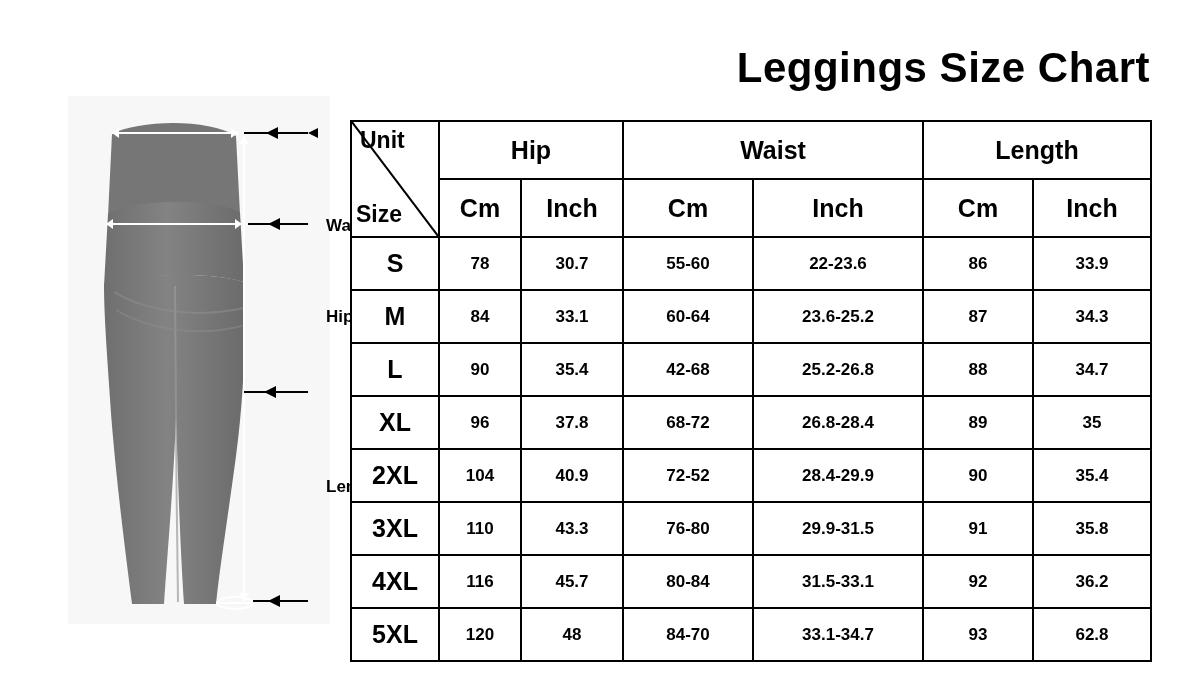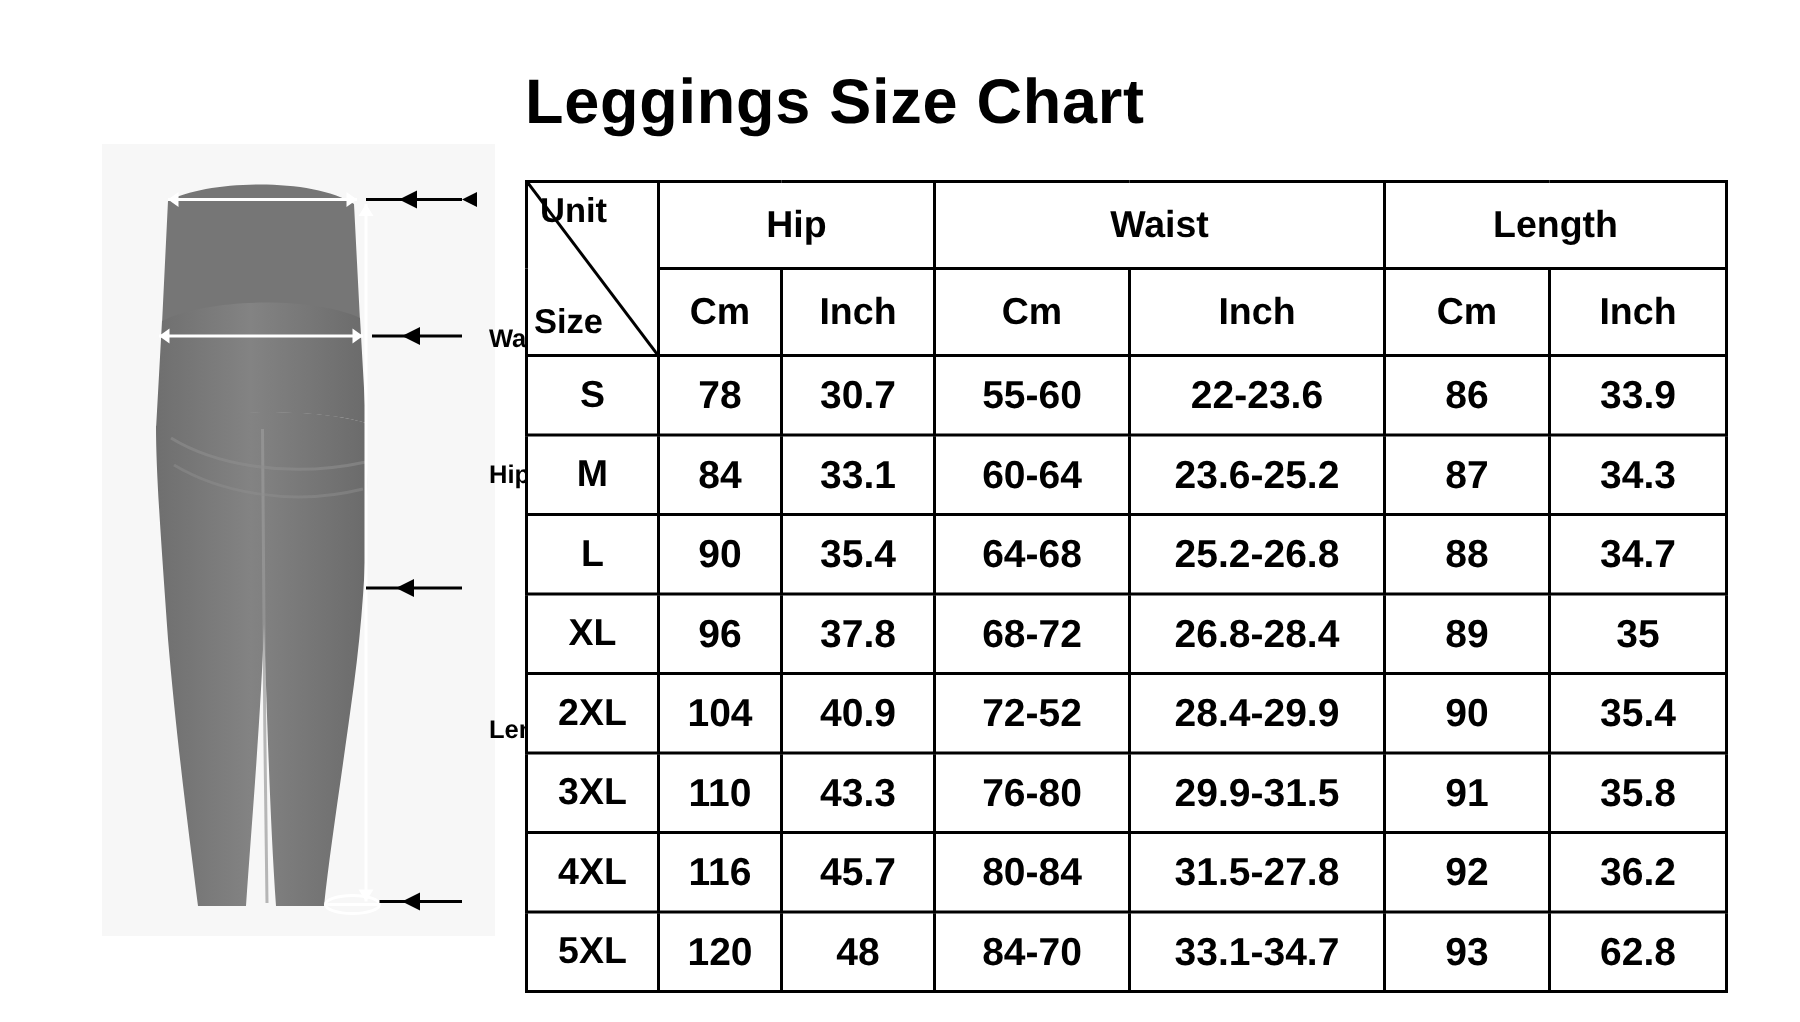--- a/index.html
+++ b/index.html
@@ -46,21 +46,21 @@
   .callout-waist  { left: 258px; top: 120px; }
   .callout-hips   { left: 258px; top: 211px; }
   .callout-length { left: 258px; top: 381px; }
 
   
   .chart-title {
     position: absolute;
     left: 350px;
     top: 44px;
     width: 800px;
-    text-align: left;
+    text-align: right;
     font-family: "Liberation Sans", sans-serif;
     font-size: 42px;
     font-weight: 700;
     letter-spacing: 0.5px;
   }
 
   
   .table-wrap {
     position: absolute;
     left: 350px;
@@ -86,21 +86,21 @@
   .hdr-group {
     height: 56px;
     font-size: 25px;
   }
   .hdr-unit {
     height: 56px;
     font-size: 25px;
   }
   .row-data td {
     height: 51px;
-    font-size: 26px;
+    font-size: 17px;
     font-weight: 400;
   }
   .row-data td.size-cell {
     font-weight: 700;
     font-size: 25px;
   }
   
   .corner {
     position: relative;
     padding: 0;
@@ -253,21 +253,21 @@
           <td>33.1</td>
           <td>60-64</td>
           <td>23.6-25.2</td>
           <td>87</td>
           <td>34.3</td>
         </tr>
         <tr class="row-data">
           <td class="size-cell">L</td>
           <td>90</td>
           <td>35.4</td>
-          <td>64-68</td>
+          <td>42-68</td>
           <td>25.2-26.8</td>
           <td>88</td>
           <td>34.7</td>
         </tr>
         <tr class="row-data">
           <td class="size-cell">XL</td>
           <td>96</td>
           <td>37.8</td>
           <td>68-72</td>
           <td>26.8-28.4</td>
@@ -290,21 +290,21 @@
           <td>76-80</td>
           <td>29.9-31.5</td>
           <td>91</td>
           <td>35.8</td>
         </tr>
         <tr class="row-data">
           <td class="size-cell">4XL</td>
           <td>116</td>
           <td>45.7</td>
           <td>80-84</td>
-          <td>31.5-27.8</td>
+          <td>31.5-33.1</td>
           <td>92</td>
           <td>36.2</td>
         </tr>
         <tr class="row-data">
           <td class="size-cell">5XL</td>
           <td>120</td>
           <td>48</td>
           <td>84-70</td>
           <td>33.1-34.7</td>
           <td>93</td>

